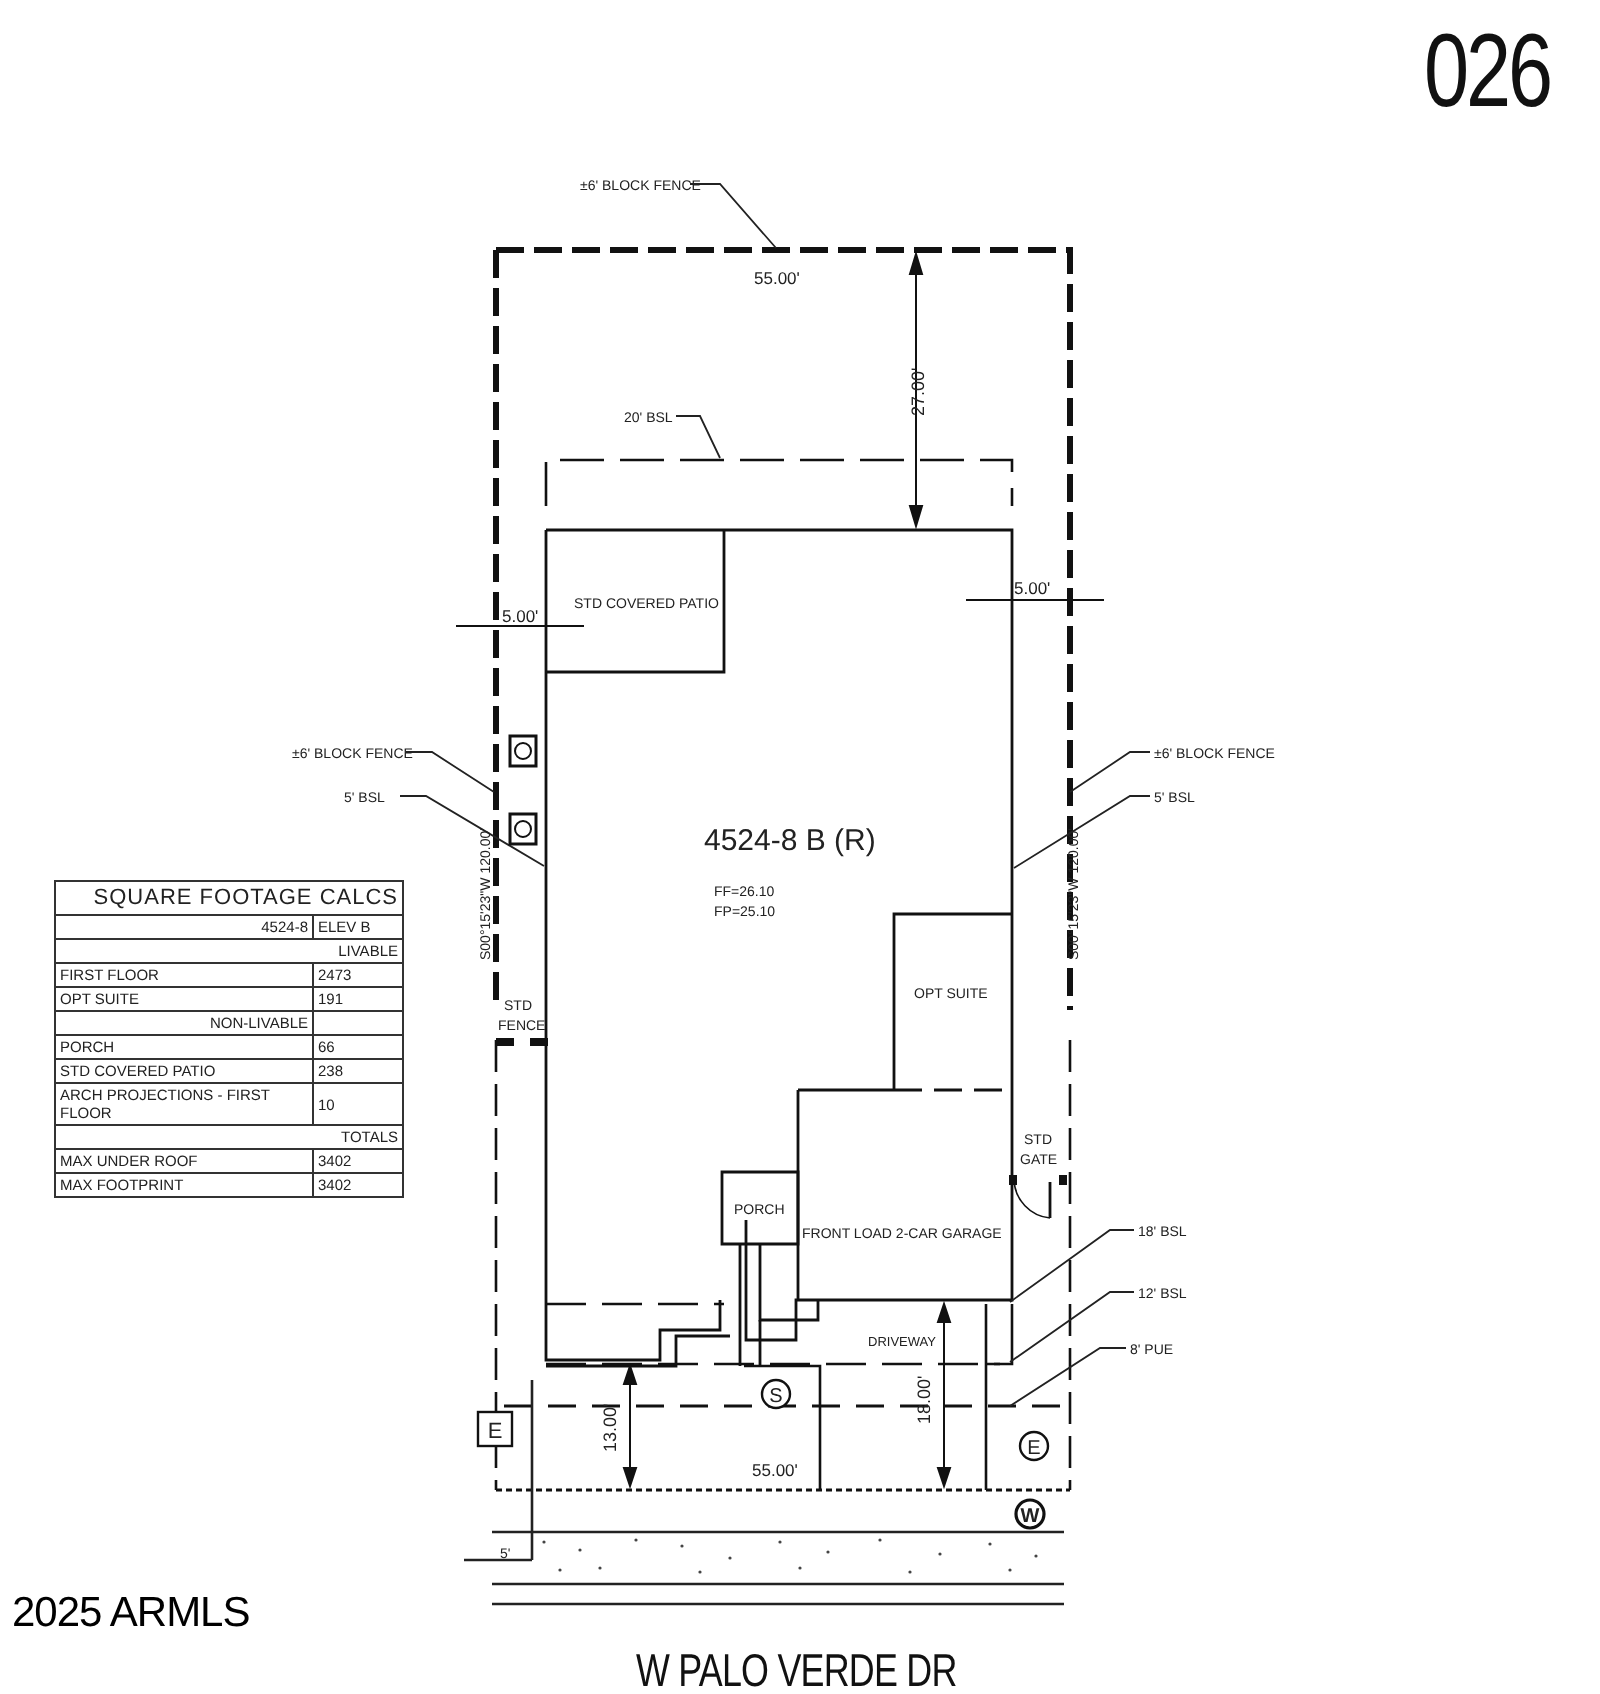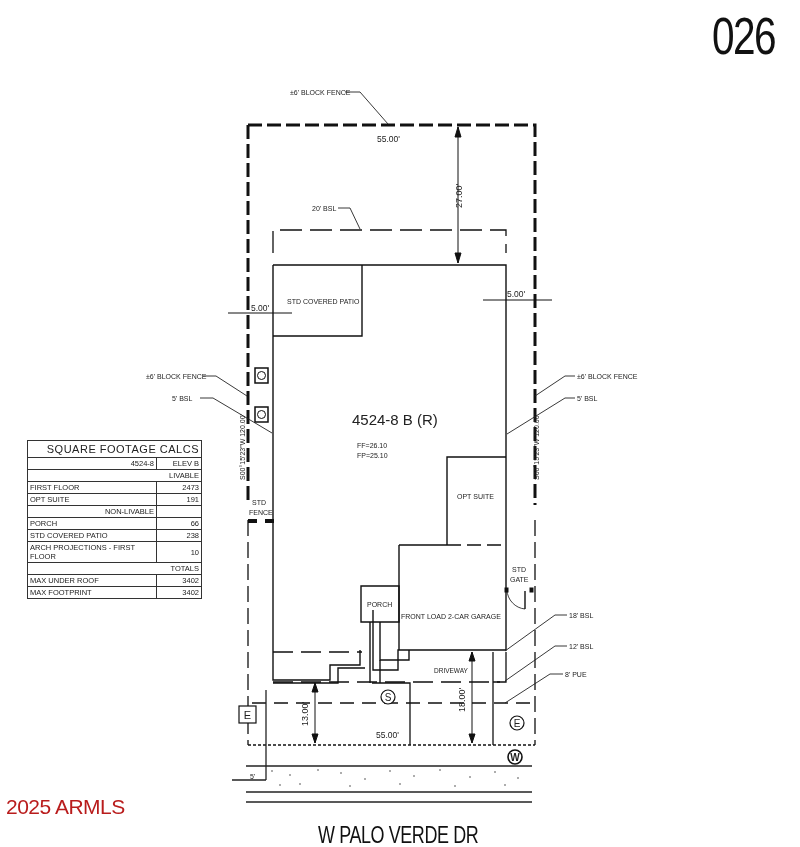--- a/index.html
+++ b/index.html
@@ -1,26 +1,26 @@
 <!DOCTYPE html>
 <html><head>
 <meta charset="utf-8">
 <style>
   html, body { margin: 0; padding: 0; background: #ffffff; }
   body { width: 800px; height: 847px; position: relative; overflow: hidden; font-family: "Liberation Sans", sans-serif; color: #111; }
   .lot-number { position: absolute; left: 712px; top: 6px; font-size: 52px; font-family: "Liberation Sans", sans-serif; letter-spacing: -2px; transform: scaleX(0.78); transform-origin: left top; color: #111; }
-  .copyright { position: absolute; left: 6px; top: 795px; font-size: 21px; color: #b91c1c; letter-spacing: -0.5px; }
+  .copyright { position: absolute; left: 6px; top: 795px; font-size: 21px; color: #000000; letter-spacing: -0.5px; }
   .street-name { position: absolute; left: 318px; top: 822px; font-size: 23px; color: #111; transform: scaleX(0.78); transform-origin: left top; letter-spacing: -0.5px; }
   svg.plan { position: absolute; left: 0; top: 0; }
   svg text { font-family: "Liberation Sans", sans-serif; fill: #222; }
   .sqft-table { position: absolute; left: 27px; top: 440px; width: 175px; border-collapse: collapse; font-family: "Liberation Sans", sans-serif; font-size: 7.5px; color: #222; }
   .sqft-table td { border: 1px solid #333; padding: 1px 2px; height: 9px; line-height: 9px; vertical-align: middle; }
   .sqft-table .title td { font-size: 11px; text-align: right; letter-spacing: 0.5px; height: 14px; }
   .sqft-table .center { text-align: right; }
-  .sqft-table .val { text-align: right; width: 40px; }
+  .sqft-table .val { text-align: left; width: 40px; }
   .sqft-table .tall td { height: 18px; }
 </style>
 </head>
 <body>
 
 <div class="lot-number">026</div>
 
 <svg class="plan" width="800" height="847" viewBox="0 0 800 847">
 
   <g stroke="#111" fill="none">

